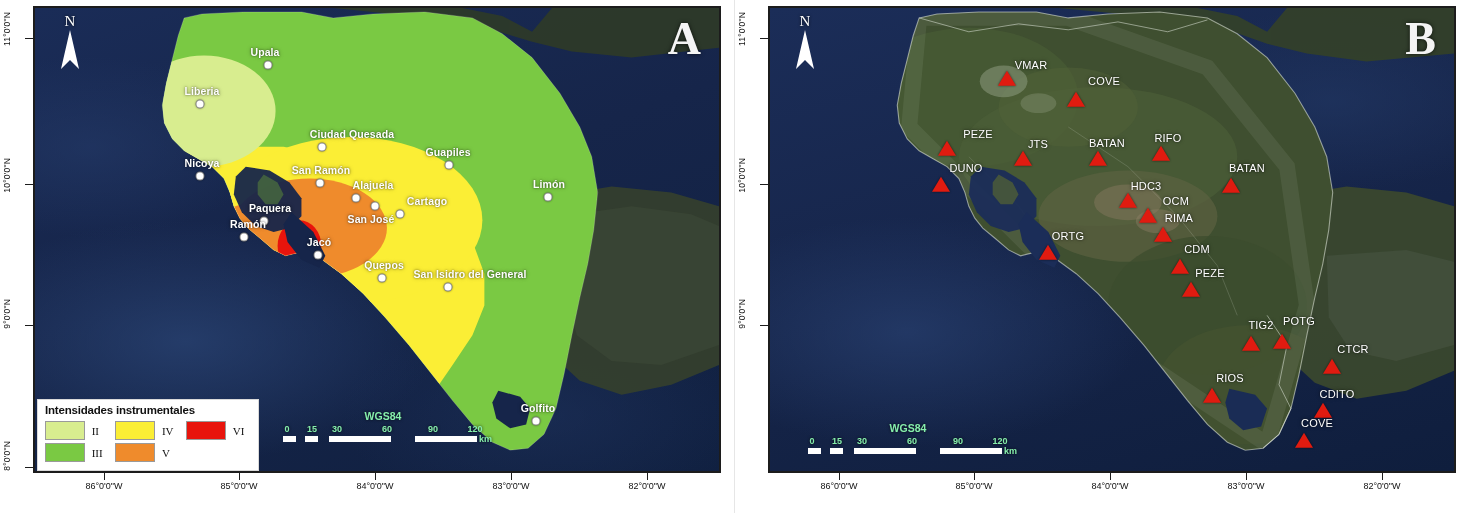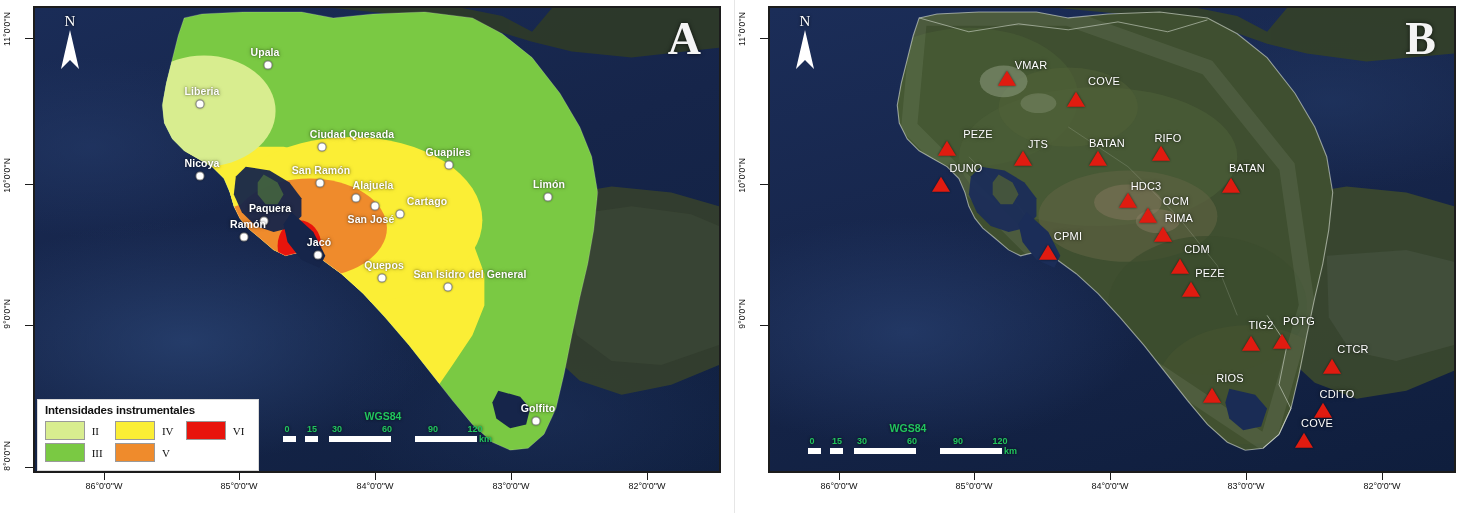--- a/index.html
+++ b/index.html
@@ -173,21 +173,21 @@
     border: 1px solid #9a9a9a;
   }
   .sw-txt {
     font-size: 11px; color: #111; font-family: "Liberation Serif", serif;
     padding-right: 6px;
   }
 
   
   .scalebar {
     position: absolute;
-    color: #22c55e;
+    color: #86efac;
   }
   .scalebar .wgs {
     font-size: 10.5px; font-weight: 700; text-align: center;
     text-shadow: 0 0 3px rgba(0,0,0,.8);
     margin-bottom: 2px;
   }
   .sb-nums {
     position: relative; height: 12px;
   }
   .sb-nums span {
@@ -493,21 +493,21 @@
           <div class="station-label" style="left: 196px; top: 160px;">DUNO</div>
           <div class="station" style="left: 461px; top: 179px;"></div>
           <div class="station-label" style="left: 477px; top: 160px;">BATAN</div>
           <div class="station" style="left: 358px; top: 194px;"></div>
           <div class="station-label" style="left: 376px; top: 178px;">HDC3</div>
           <div class="station" style="left: 378px; top: 209px;"></div>
           <div class="station-label" style="left: 394px; top: 193px; padding-left: 24px;">OCM</div>
           <div class="station" style="left: 393px; top: 228px;"></div>
           <div class="station-label" style="left: 409px; top: 210px;">RIMA</div>
           <div class="station" style="left: 278px; top: 246px;"></div>
-          <div class="station-label" style="left: 298px; top: 228px;">CPMI</div>
+          <div class="station-label" style="left: 298px; top: 228px;">ORTG</div>
           <div class="station" style="left: 410px; top: 260px;"></div>
           <div class="station-label" style="left: 427px; top: 241px;">CDM</div>
           <div class="station" style="left: 421px; top: 283px;"></div>
           <div class="station-label" style="left: 440px; top: 265px;">PEZE</div>
           <div class="station" style="left: 481px; top: 337px;"></div>
           <div class="station-label" style="left: 491px; top: 317px;">TIG2</div>
           <div class="station" style="left: 512px; top: 335px;"></div>
           <div class="station-label" style="left: 529px; top: 313px;">POTG</div>
           <div class="station" style="left: 562px; top: 360px;"></div>
           <div class="station-label" style="left: 583px; top: 341px;">CTCR</div>

